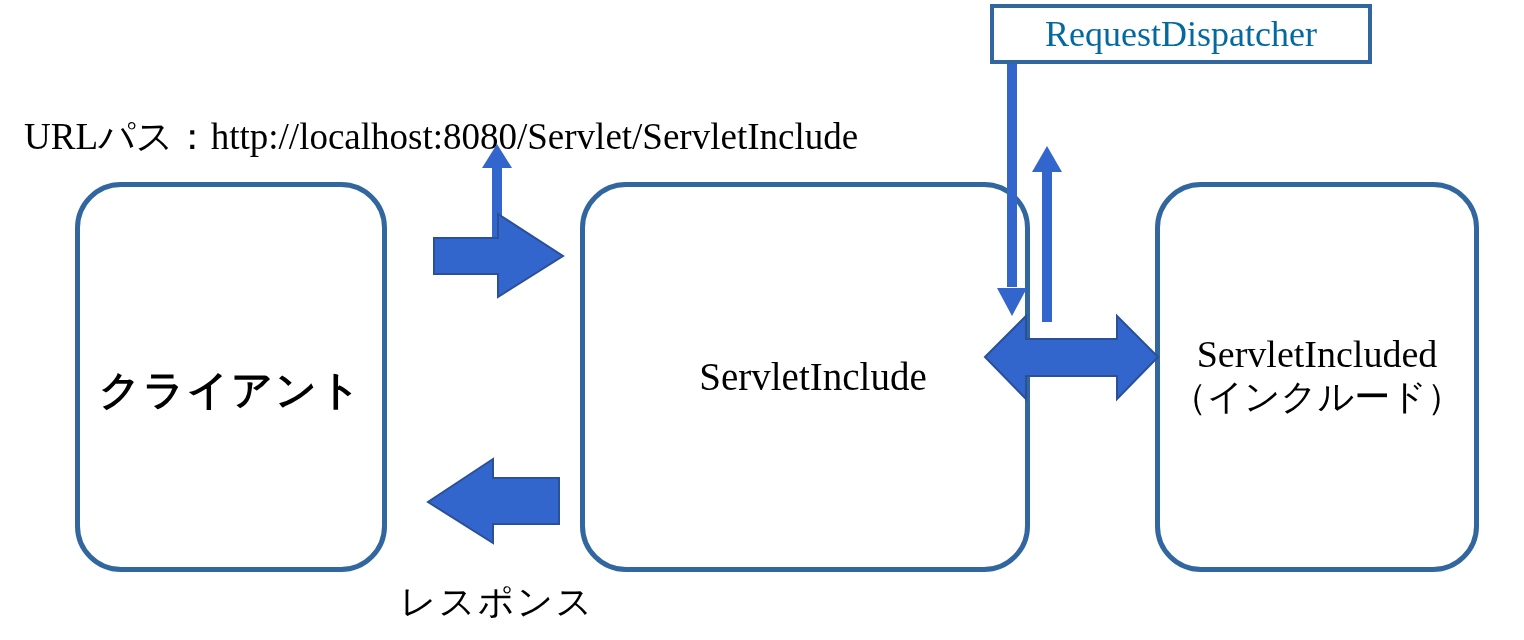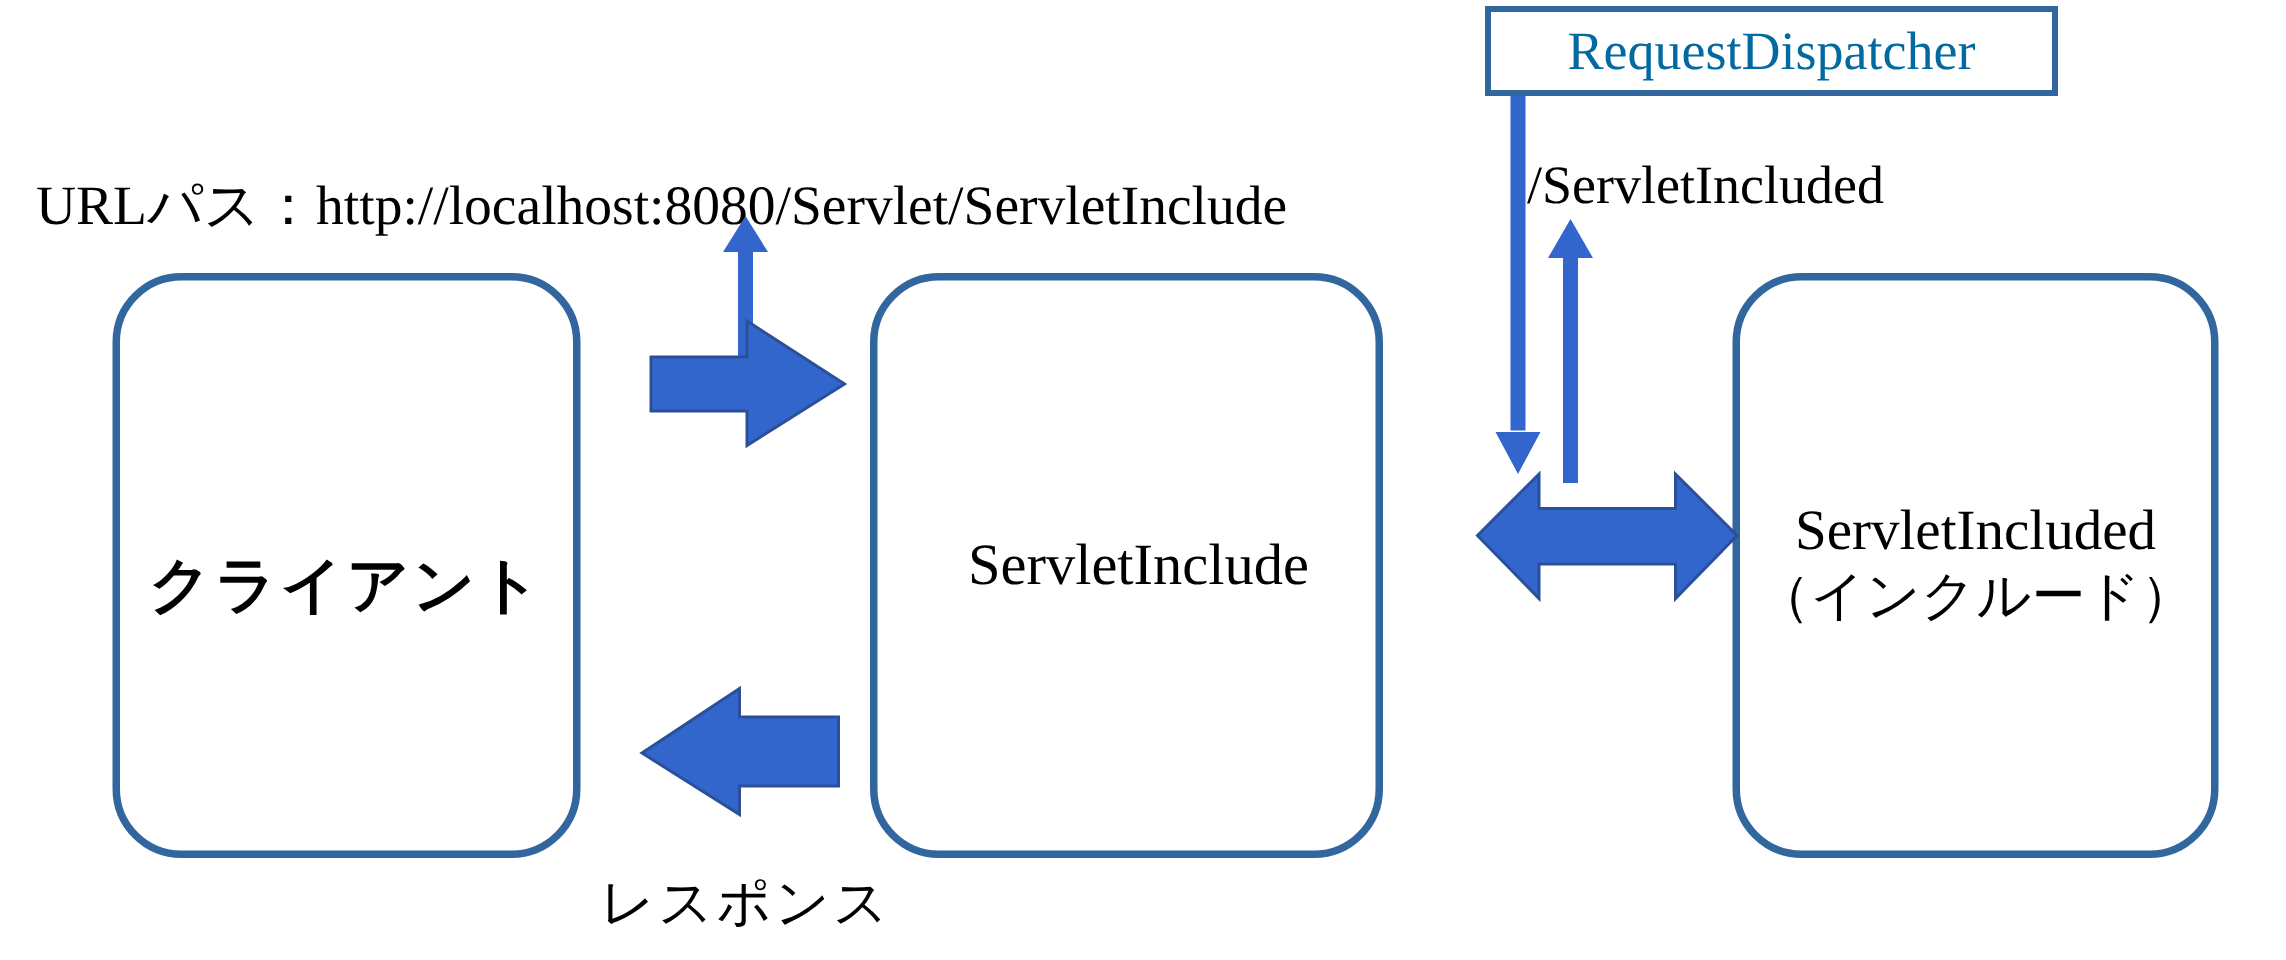--- a/index.html
+++ b/index.html
@@ -27,21 +27,21 @@
     align-items: center;
     justify-content: center;
     text-align: center;
     color: #000000;
     line-height: 1.15;
   }
   #box-client {
     left: 75px; top: 182px; width: 312px; height: 390px;
   }
   #box-include {
-    left: 580px; top: 182px; width: 342px; height: 390px; padding-left: 16px;
+    left: 580px; top: 182px; width: 450px; height: 390px; padding-left: 16px;
   }
   #box-included {
     left: 1155px; top: 182px; width: 324px; height: 390px;
   }
 
   .label-jp {
     font-family: Liberation Serif, serif;
     font-weight: 700;
     font-size: 41px;
     letter-spacing: 2px;
@@ -120,21 +120,20 @@
 <body>
 
 <div id="stage">
 
   <div class="plain-text" id="text-url">URLパス：http://localhost:8080/Servlet/ServletInclude</div>
 
   <div id="box-dispatcher">
     <span>RequestDispatcher</span>
   </div>
 
-  <div class="plain-text" id="text-dispatch-path">/ServletIncluded</div>
 
   <div class="node-box" id="box-client">
     <span class="label-jp">クライアント</span>
   </div>
 
   <div class="node-box" id="box-include">
     <span class="label-en">ServletInclude</span>
   </div>
 
   <div class="node-box" id="box-included">

